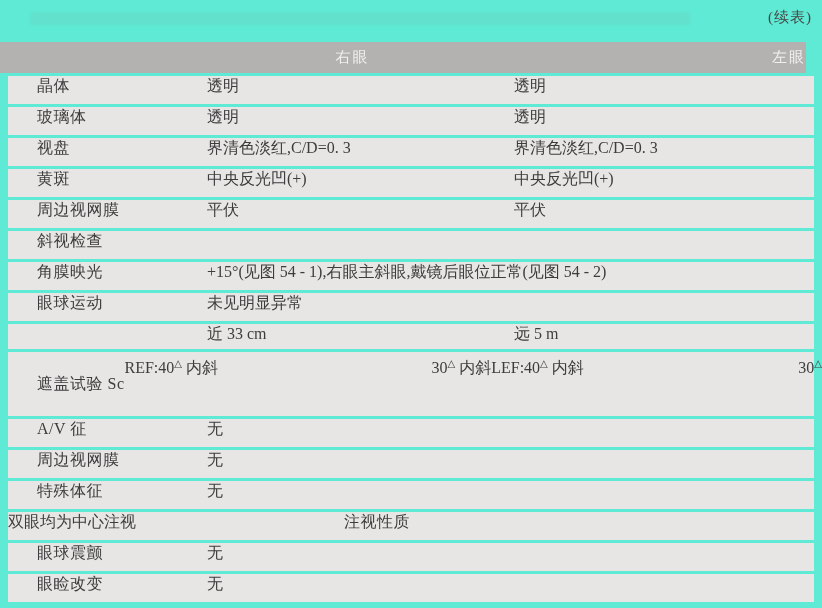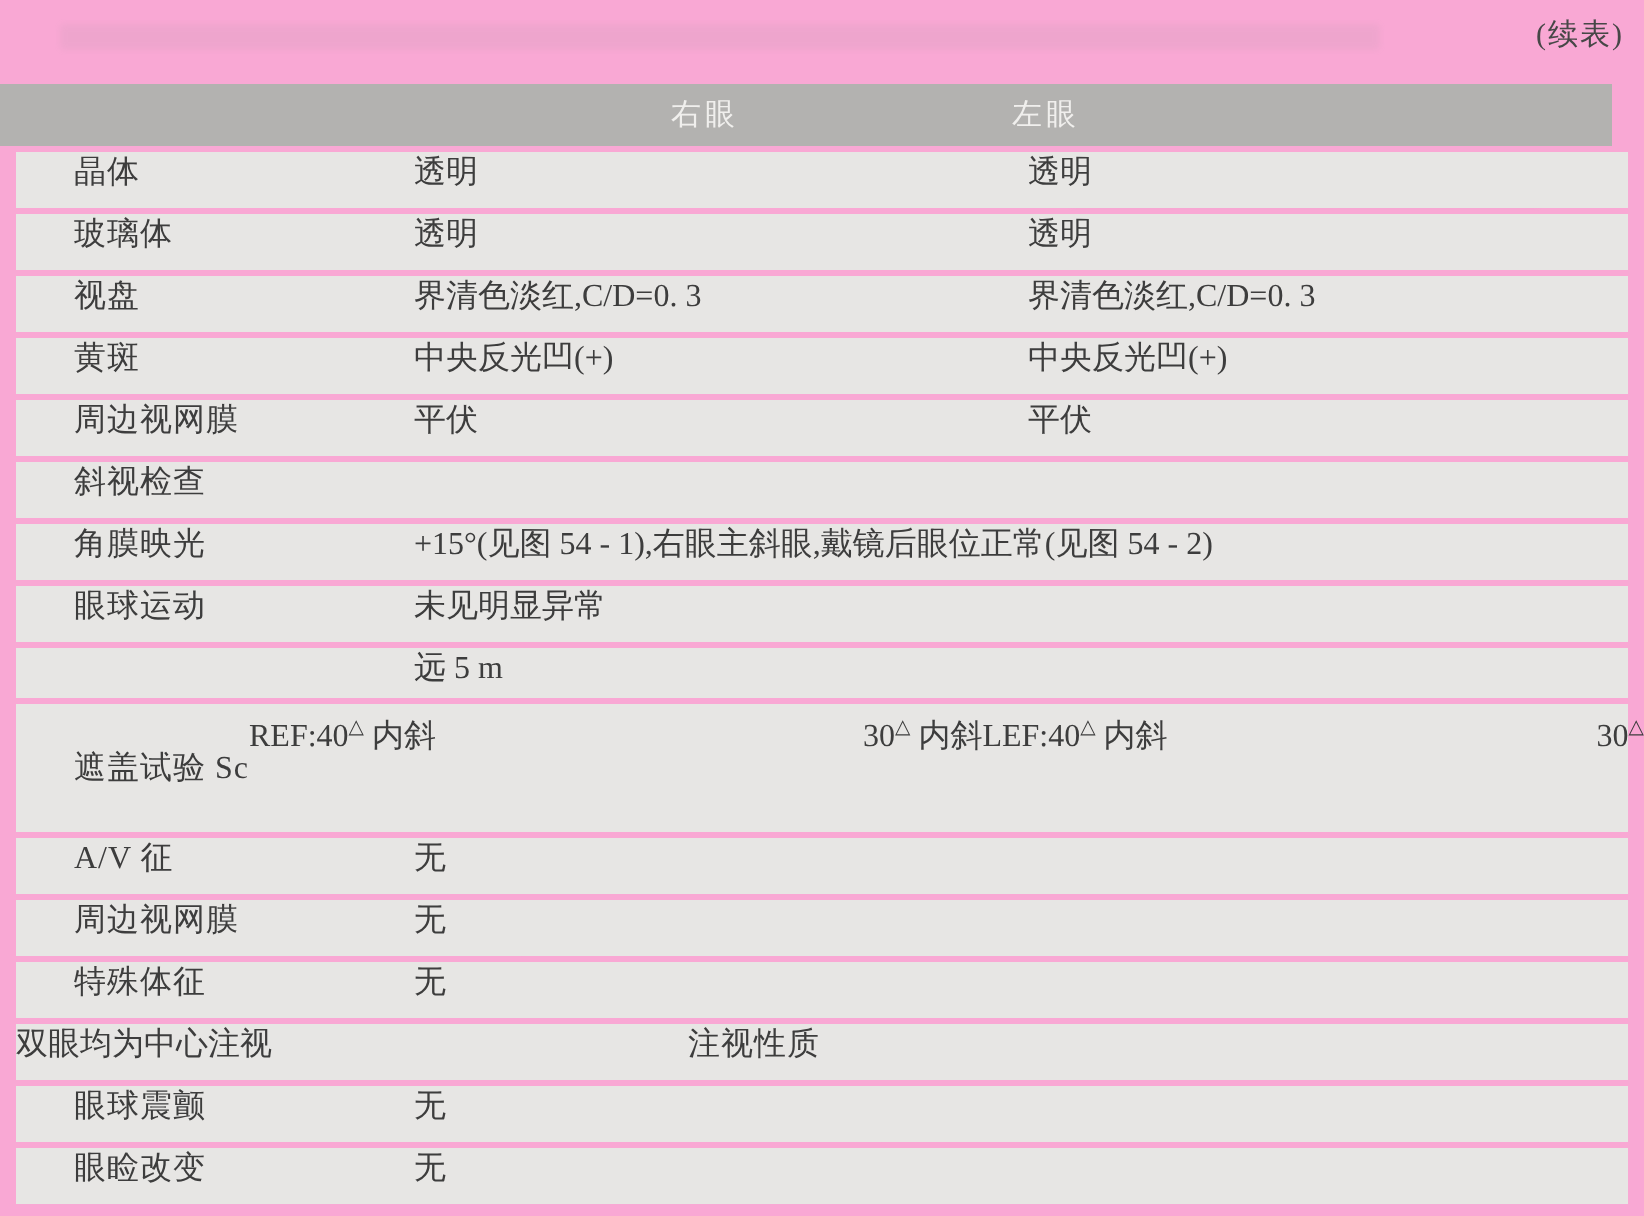--- a/index.html
+++ b/index.html
@@ -1,19 +1,19 @@
 <!DOCTYPE html>
 <html><head>
 <meta charset="utf-8">
 <style>
   html,body{margin:0;padding:0;}
   .page{
     position:relative;
     width:822px;height:608px;
-    background:#f9a8d4;
+    background:#5eead4;
     font-family:"Liberation Serif","DejaVu Serif",serif;
     color:#3d3d3d;
     overflow:hidden;
   }
   
   .bleed{
     position:absolute;
     background:#8d8d92;
     opacity:0.09;
     filter:blur(1.6px);
@@ -29,21 +29,21 @@
     font-size:14px;color:#555;
   }
   .thead{
     position:absolute;top:42px;left:0;width:806px;height:31px;
     background:#b3b2b0;color:#f0efed;
     display:flex;align-items:center;
     font-size:15px;letter-spacing:2px;
   }
   .thead .h-label{width:199px;}
   .thead .h-right{width:307px;text-align:center;}
-  .thead .h-left{flex:1;text-align:left;}
+  .thead .h-left{flex:1;text-align:right;}
   .tbody{
     position:absolute;top:76px;left:8px;width:806px;
   }
   .row{
     background:#e7e6e4;
     height:28px;margin-bottom:3px;
     display:flex;align-items:flex-start;
     font-size:16px;
   }
   .row.short{height:25px;}
@@ -135,20 +135,21 @@
     </div>
 
     <div class="row">
       <div class="cell label">眼球运动</div>
       <div class="cell right">未见明显异常</div>
       <div class="cell left"></div>
     </div>
 
     <div class="row short">
       <div class="cell label"></div>
+      <div class="cell right">近 33 cm</div>
       <div class="cell left">远 5 m</div>
     </div>
 
     <div class="row group">
       <div class="cell label">遮盖试验 Sc</div>
       <div class="subrows">
         <div class="subrow">
           <div class="cell right"><span>REF:40</span><sup class="prism">△</sup><span> 内斜</span></div>
           <div class="cell left"><span>30</span><sup class="prism">△</sup><span> 内斜</span></div>
         </div>

